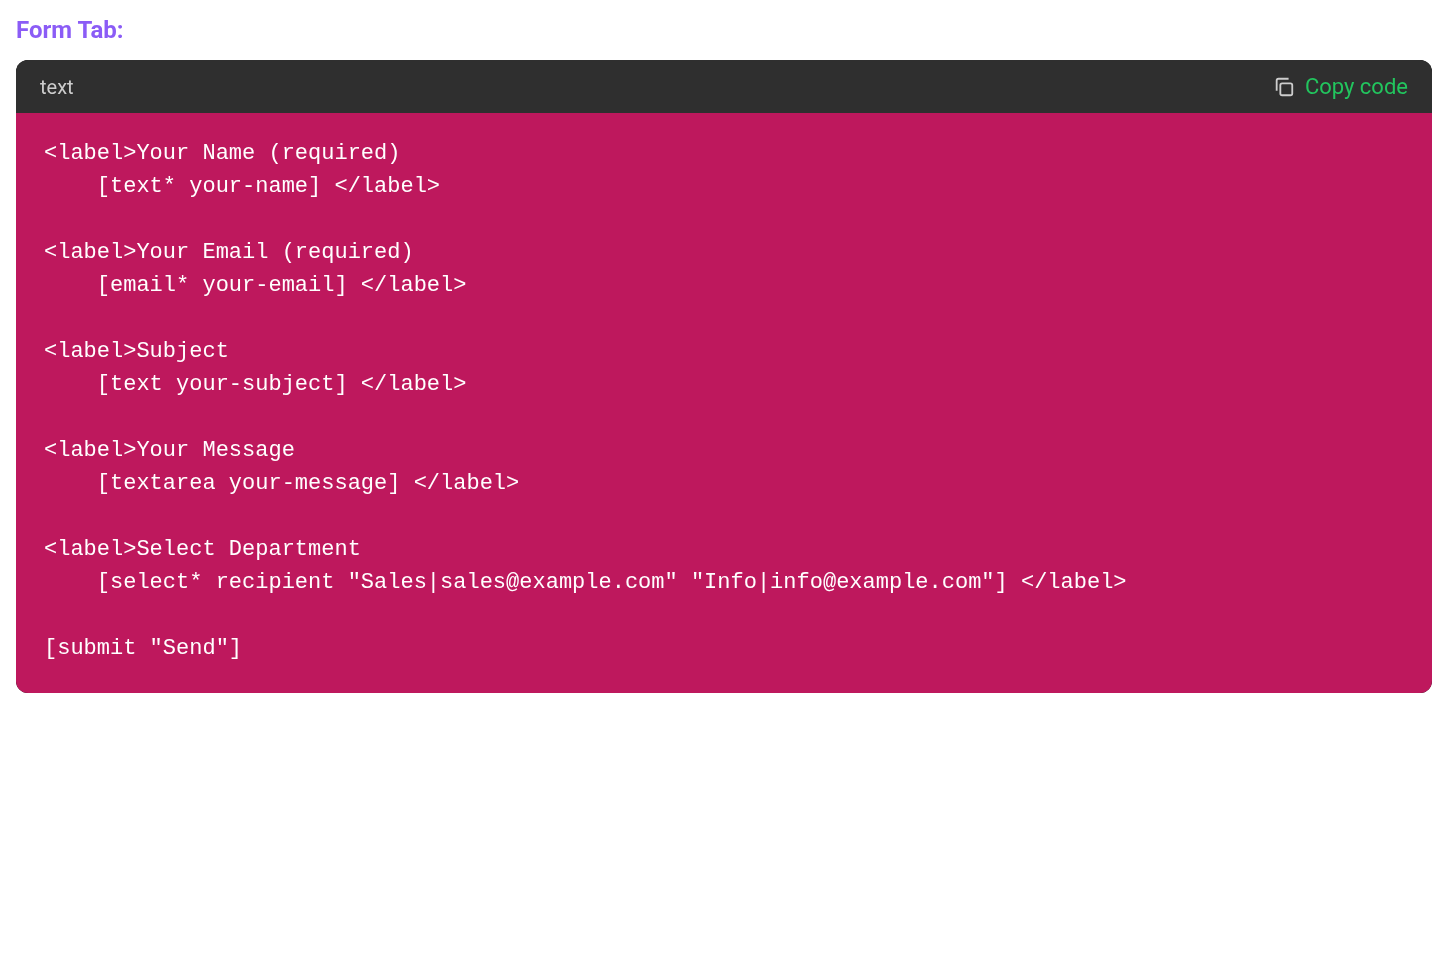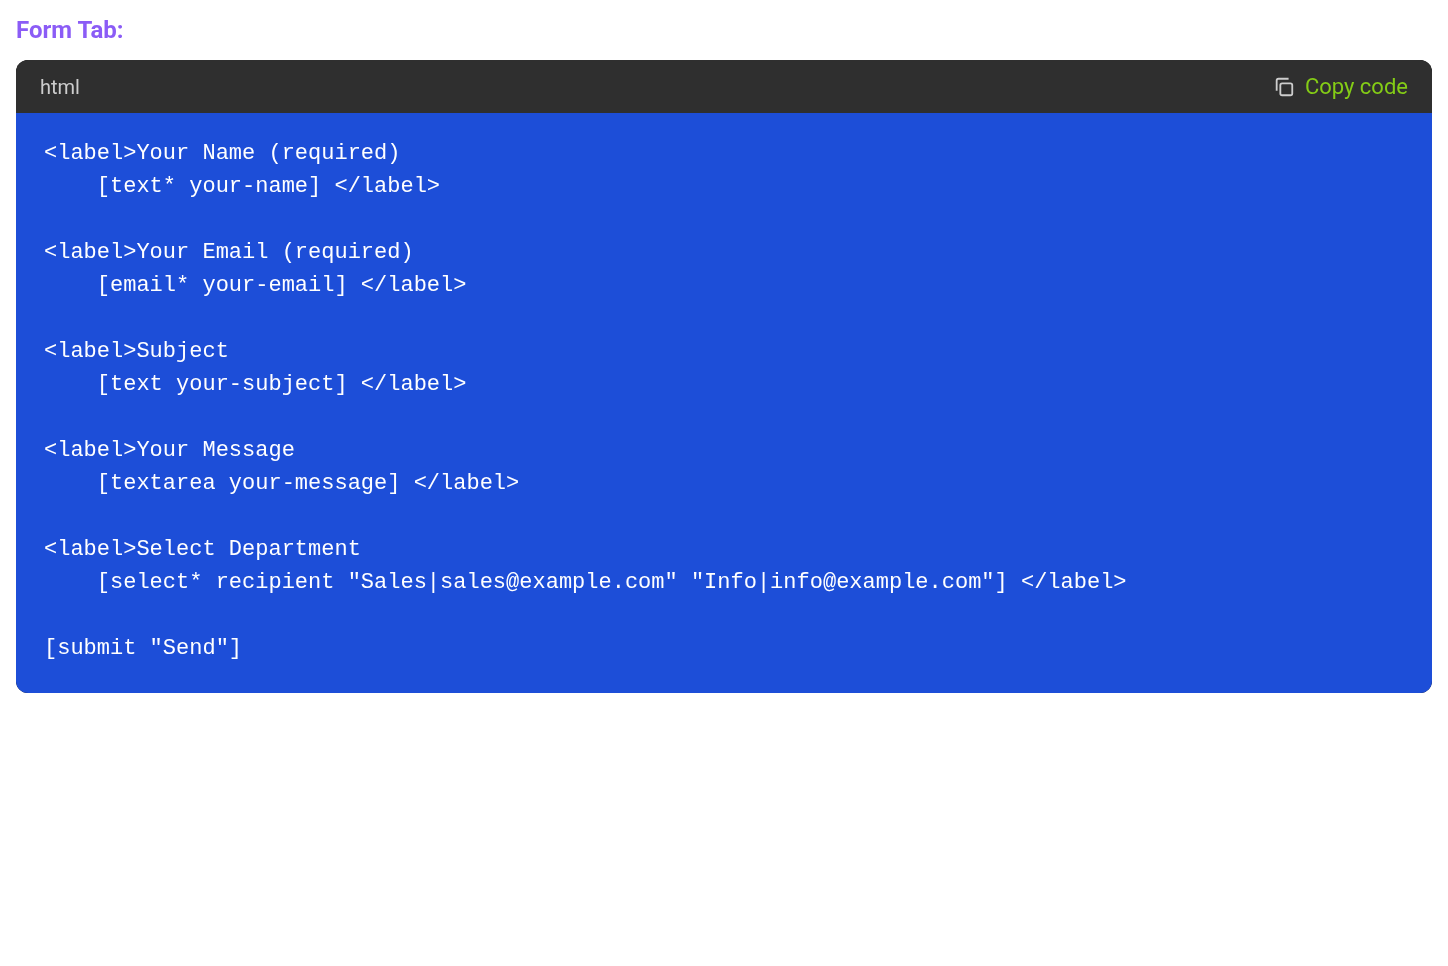--- a/index.html
+++ b/index.html
@@ -32,60 +32,60 @@
     }
     .code-lang {
       color: #cdcdcd;
       font-size: 20px;
       font-weight: 400;
     }
     .copy-button {
       display: flex;
       align-items: center;
       gap: 10px;
-      color: #84cc16;
+      color: #22c55e;
       font-size: 22px;
       cursor: pointer;
       background: none;
       border: none;
       font-family: inherit;
     }
     .copy-icon {
       width: 22px;
       height: 22px;
       display: inline-block;
     }
     .copy-icon svg {
       width: 100%;
       height: 100%;
       stroke: #cdcdcd;
       fill: none;
       stroke-width: 2;
     }
     .code-body {
       padding: 24px 28px 28px 28px;
-      background: #1d4ed8;
+      background: #be185d;
     }
     .code-content {
       font-family: "SF Mono", Menlo, Monaco, Consolas, "Courier New", monospace;
       font-size: 22px;
       line-height: 1.5;
       color: #ffffff;
       white-space: pre;
       overflow-x: auto;
     }
   </style>
 </head>
 <body>
 
 <h2 class="heading">Form Tab:</h2>
 
 <div class="code-block">
   <div class="code-header">
-    <span class="code-lang">html</span>
+    <span class="code-lang">text</span>
     <button class="copy-button">
       <span class="copy-icon">
         <svg viewBox="0 0 24 24">
           <rect x="8" y="8" width="13" height="13" rx="2"></rect>
           <path d="M4 16 L4 5 A2 2 0 0 1 6 3 L17 3"></path>
         </svg>
       </span>
       <span>Copy code</span>
     </button>
   </div>

